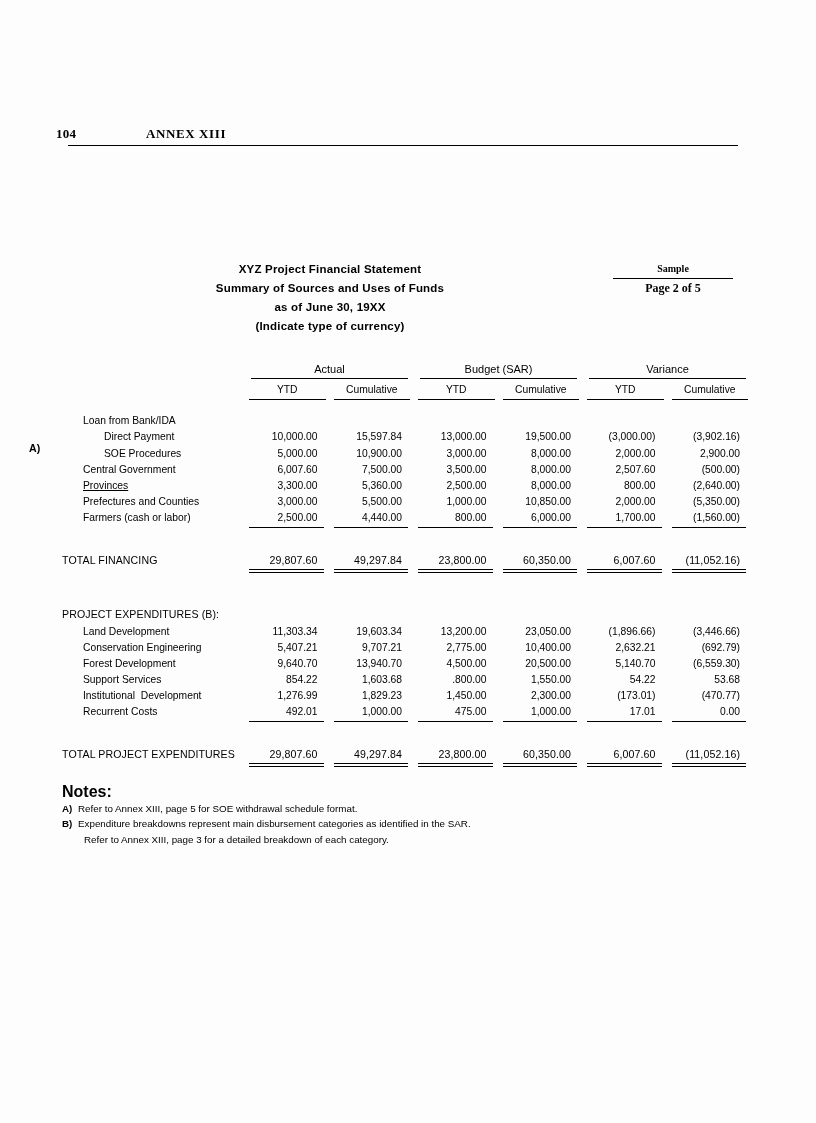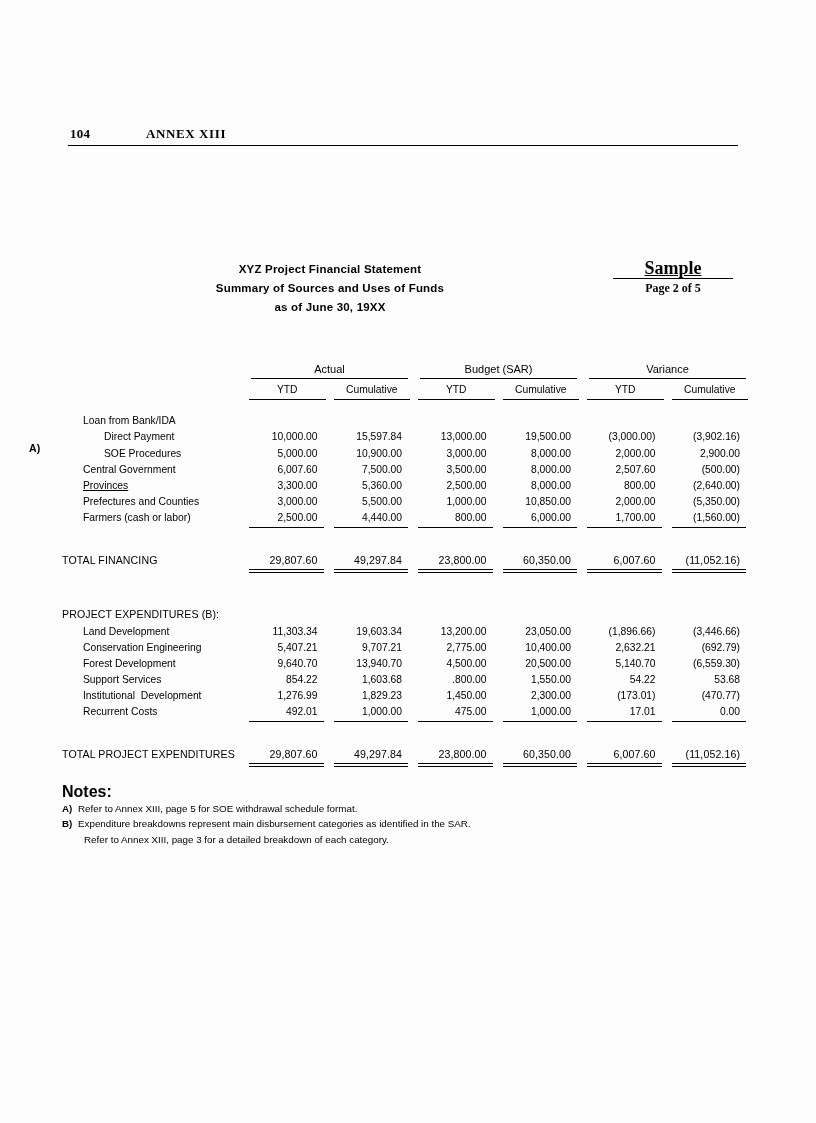--- a/index.html
+++ b/index.html
@@ -25,21 +25,21 @@
   
   .runhead {
     position: absolute;
     left: 0;
     right: 0;
     top: 126px;
     height: 26px;
   }
   .runhead-num {
     position: absolute;
-    left: 70px;
+    left: 56px;
     top: 0px;
     font-family: "Liberation Serif", serif;
     font-weight: bold;
     font-size: 13px;
     letter-spacing: 0.2px;
   }
   .runhead-title {
     position: absolute;
     left: 146px;
     top: 0px;
@@ -74,23 +74,22 @@
   
   .stamp {
     position: absolute;
     left: 613px;
     top: 261px;
     width: 120px;
     text-align: center;
     font-family: "Liberation Serif", serif;
   }
   .stamp-sample {
-    font-size: 18px;
-    font-weight: bold;
-    text-decoration: underline;
+    font-size: 10px;
+    font-weight: bold;
     display: block;
     line-height: 15px;
   }
   .stamp-rule {
     border-top: 1.4px solid #000;
     margin: 2px 0 2px 0;
   }
   .stamp-page {
     font-size: 12px;
     font-weight: bold;
@@ -231,20 +230,21 @@
   <div class="runhead">
     <span class="runhead-num">104</span>
     <span class="runhead-title">ANNEX XIII</span>
     <div class="runhead-rule"></div>
   </div>
 
   <div class="titleblock">
     <span class="tline">XYZ Project Financial Statement</span>
     <span class="tline">Summary of Sources and Uses of Funds</span>
     <span class="tline">as of June 30, 19XX</span>
+    <span class="tline">(Indicate type of currency)</span>
   </div>
 
   <div class="stamp">
     <span class="stamp-sample">Sample</span>
     <div class="stamp-rule"></div>
     <span class="stamp-page">Page 2 of 5</span>
   </div>
 
   <div class="tbl">
     <table class="fin">

